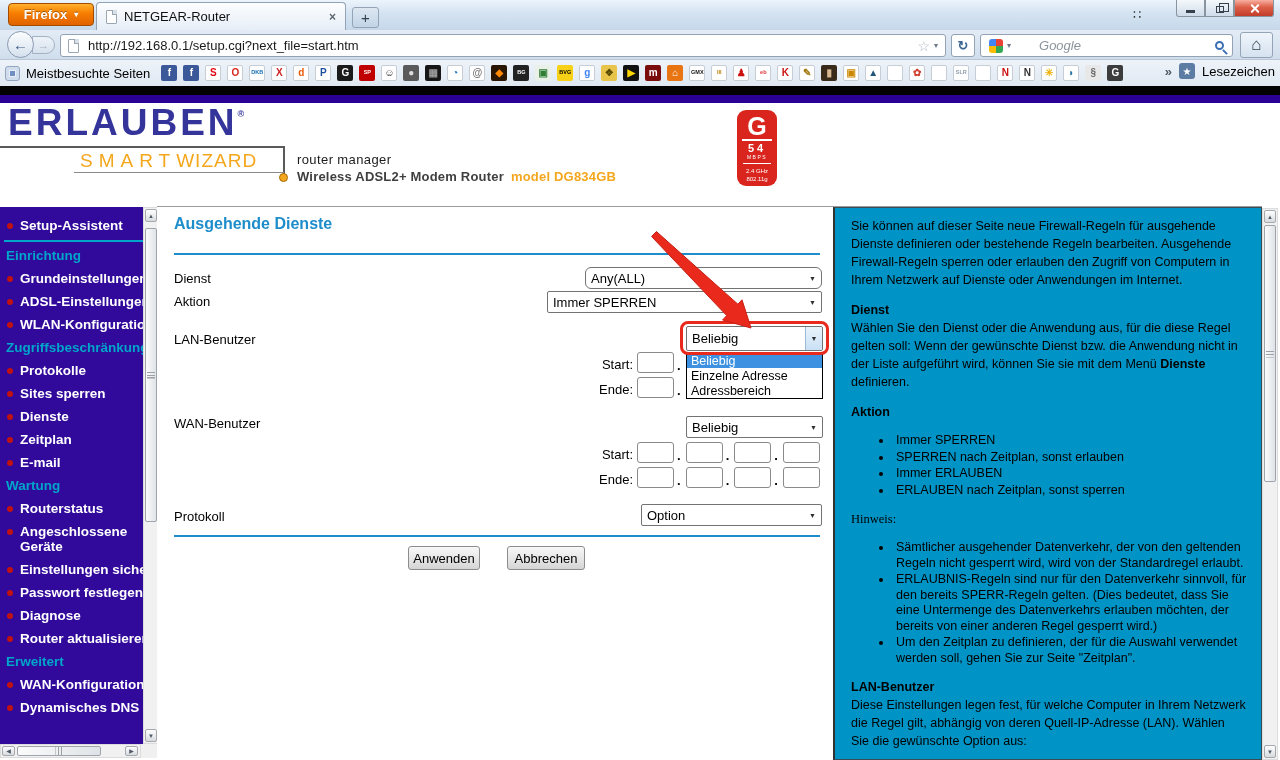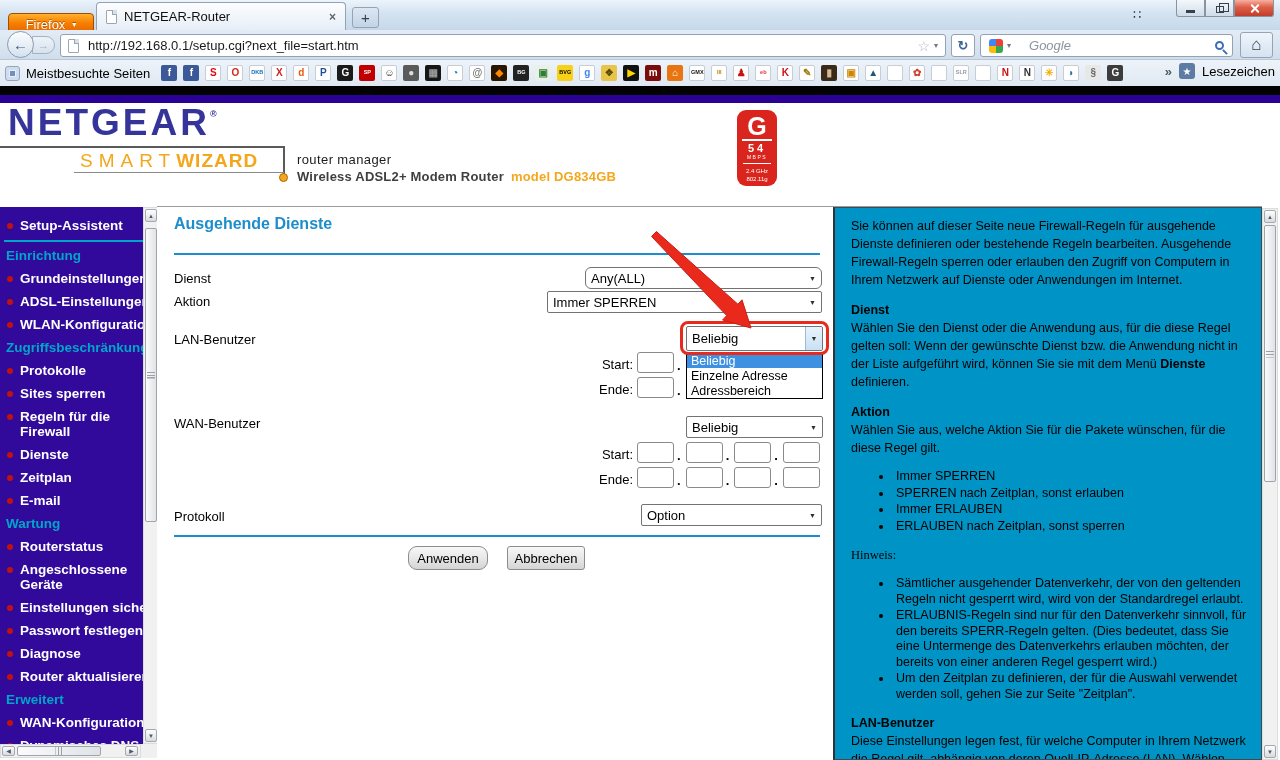--- a/index.html
+++ b/index.html
@@ -5,23 +5,23 @@
   * { box-sizing: border-box; margin: 0; padding: 0; }
   body {
     width: 1280px; height: 760px; position: relative; overflow: hidden;
     background: #fff; font-family: "Liberation Sans", sans-serif;
   }
   
   .titlebar { position:absolute; left:0; top:0; width:1280px; height:30px;
     background: linear-gradient(180deg,#ecf4fc,#d4e3f1 45%,#c5d8ea); }
   .fx-btn { position:absolute; left:8px; top:3px; width:86px; height:23px; border-radius:4px;
     background: linear-gradient(180deg,#ffb12e,#f77d00 45%,#e06200);
-    border:1px solid #a34c00; color:#fff; font-weight:normal; font-size:13px;
+    border:1px solid #a34c00; color:#fff; font-weight:bold; font-size:13px;
     display:flex; align-items:center; justify-content:center; gap:7px;
-    text-shadow:0 -1px 0 rgba(0,0,0,.35); cursor:default;margin-top:10px; }
+    text-shadow:0 -1px 0 rgba(0,0,0,.35); cursor:default; }
   .fx-caret { font-size:8px; }
   .tab { position:absolute; left:96px; top:2px; width:250px; height:28px;
     background: linear-gradient(180deg,#fcfdfe,#e7eef7);
     border:1px solid #94a3b3; border-bottom:none; border-radius:4px 4px 0 0;
     display:flex; align-items:center; padding:0 9px; gap:7px; font-size:13px; color:#101010; }
   .tab-close { margin-left:auto; color:#5b6570; font-size:12px; font-weight:bold; }
   .newtab { position:absolute; left:352px; top:7px; width:27px; height:21px;
     background: linear-gradient(180deg,#dce7f2,#c3d4e6); border:1px solid #94a3b5;
     border-radius:3px; display:flex; align-items:center; justify-content:center;
     font-size:15px; color:#32404e; }
@@ -67,21 +67,21 @@
   .reloadbtn { position:absolute; left:951px; top:34px; width:24px; height:23px;
     border:1px solid #93a2b4; border-radius:3px; background:#fff; color:#3f6795;
     display:flex; align-items:center; justify-content:center; font-size:13px; font-weight:bold; }
   .searchfield { position:absolute; left:980px; top:34px; width:253px; height:23px; background:#fff;
     border:1px solid #93a2b4; border-radius:3px; display:flex; align-items:center;
     padding:0 8px; gap:4px; }
   .glogo { width:14px; height:14px; position:relative; border-radius:3px; overflow:hidden; flex:0 0 auto; }
   .glogo i { position:absolute; width:7px; height:7px; }
   .glogo .q1 { left:0; top:0; background:#4285f4; } .glogo .q2 { left:7px; top:0; background:#ea4335; }
   .glogo .q3 { left:0; top:7px; background:#fbbc05; } .glogo .q4 { left:7px; top:7px; background:#34a853; }
-  .search-text { color:#8b939d; font-style:italic; font-size:13px; margin-left:14px; }
+  .search-text { color:#8b939d; font-style:italic; font-size:13px; margin-left:24px; }
   .magnifier { margin-left:auto; width:9px; height:9px; border:2px solid #3b6fb5;
     border-radius:50%; position:relative; }
   .magnifier::after { content:''; position:absolute; left:7px; top:6px; width:2px; height:6px;
     background:#3b6fb5; transform: rotate(-45deg); }
   .homebtn { position:absolute; left:1240px; top:32px; width:33px; height:26px;
     border:1px solid #94a3b5; border-radius:3px;
     background: linear-gradient(180deg,#f0f5fb,#d5e2ef); display:flex; align-items:center;
     justify-content:center; font-size:17px; color:#33414f; }
 
   .bookmarksbar { position:absolute; left:0; top:60px; width:1280px; height:26px;
@@ -108,21 +108,21 @@
 
   
   .netgear { position:absolute; left:8px; top:102px; font-size:37px; font-weight:bold;
     letter-spacing:3px; color:#34349b; }
   .netgear sup { font-size:9px; letter-spacing:0; vertical-align:18px; }
   .hline1 { position:absolute; left:0; top:146px; width:284px; height:2px; background:#5a5a5a; }
   .vline1 { position:absolute; left:283px; top:146px; width:2px; height:31px; background:#5a5a5a; }
   .hline2 { position:absolute; left:74px; top:172px; width:210px; height:1px; background:#8a8a8a; }
   .smartwizard { position:absolute; left:80px; top:150px; font-size:19px; color:#f4a71d; }
   .smartwizard .smart { letter-spacing:6px; font-weight:normal; }
-  .smartwizard .wizard { letter-spacing:1px; font-weight:bold; }
+  .smartwizard .wizard { letter-spacing:1px; font-weight:normal; }
   .org-bullet { position:absolute; left:279px; top:173px; width:9px; height:9px; border-radius:50%;
     background:#f4a71d; border:1px solid #a96a00; }
   .routermgr { position:absolute; left:297px; top:152px; font-size:13px; font-weight:normal;
     color:#1c1c1c; letter-spacing:0.4px; }
   .product { position:absolute; left:297px; top:169px; font-size:13px; font-weight:bold;
     color:#3f3f3f; letter-spacing:0.2px; }
   .product .model { color:#f4a71d; margin-left:7px; }
   .badge { position:absolute; left:737px; top:110px; width:40px; height:76px; background:#d9251d;
     border-radius:9px; color:#fff; text-align:center; padding-top:4px; }
   .badge .bg-g { font-size:25px; font-weight:bold; line-height:24px; }
@@ -303,21 +303,21 @@
 </div>
 <div class="bm-right">
   <span class="chev">»</span>
   <span class="lz-icon">★</span>
   <span class="lz-label">Lesezeichen</span>
 </div>
 
 <div class="blackbar"></div>
 <div class="purplebar"></div>
 
-<div class="netgear"><span>NETGEAR</span><sup>®</sup></div>
+<div class="netgear"><span>ERLAUBEN</span><sup>®</sup></div>
 <div class="hline1"></div>
 <div class="vline1"></div>
 <div class="hline2"></div>
 <div class="smartwizard">
   <span class="smart">SMART</span><span class="wizard">WIZARD</span>
 </div>
 <div class="org-bullet"></div>
 <div class="routermgr">router manager</div>
 <div class="product">
   <span>Wireless ADSL2+ Modem Router</span><span class="model">model DG834GB</span>
@@ -356,25 +356,20 @@
     <div class="side-item">
       <span class="bullet"></span>
       <span class="side-label">Protokolle</span>
     </div>
     <div class="side-item">
       <span class="bullet"></span>
       <span class="side-label">Sites sperren</span>
     </div>
     <div class="side-item">
       <span class="bullet"></span>
-      <span class="side-label">Regeln für die
-Firewall</span>
-    </div>
-    <div class="side-item">
-      <span class="bullet"></span>
       <span class="side-label">Dienste</span>
     </div>
     <div class="side-item">
       <span class="bullet"></span>
       <span class="side-label">Zeitplan</span>
     </div>
     <div class="side-item">
       <span class="bullet"></span>
       <span class="side-label">E-mail</span>
     </div>
@@ -507,34 +502,34 @@
       <span class="ipbox"></span>
     </div>
 
   <div class="flabel" style="top:302px;">Protokoll</div>
   <div class="sel" style="left:484px; top:297px; width:181px;">
     <span>Option</span>
     <span class="sel-arrow">▼</span>
   </div>
 
   <div class="bluehr" style="top:328px;"></div>
-  <div class="btn" style="left:251px; top:339px; width:80px;border-radius:9px;">Anwenden</div>
+  <div class="btn" style="left:251px; top:339px; width:72px;">Anwenden</div>
   <div class="btn" style="left:350px; top:339px; width:78px;">Abbrechen</div>
 
   <svg class="arrow-svg" viewBox="0 0 672 553">
     <polygon points="499.4,24.5 580.9,97.2 585,92.8 594,121 565.6,113 569.7,108.6 494.6,29.5" fill="#e8291c" stroke="#c81f14" stroke-width="1" stroke-linejoin="round"></polygon>
   </svg>
 </div>
 
 <div class="help">
   <p>Sie können auf dieser Seite neue Firewall-Regeln für ausgehende Dienste definieren oder bestehende Regeln bearbeiten. Ausgehende Firewall-Regeln sperren oder erlauben den Zugriff von Computern in Ihrem Netzwerk auf Dienste oder Anwendungen im Internet.</p>
   <p><b>Dienst</b><br>
     <span>Wählen Sie den Dienst oder die Anwendung aus, für die diese Regel gelten soll: Wenn der gewünschte Dienst bzw. die Anwendung nicht in der Liste aufgeführt wird, können Sie sie mit dem Menü </span><b>Dienste</b><span> definieren.</span></p>
   <p><b>Aktion</b><br>
-    <span>Wählen Sie aus, welche Aktion Sie für die Pakete wünschen, für die diese Regel gilt.</span></p>
+    </p>
   <ul>
       <li>Immer SPERREN</li>
       <li>SPERREN nach Zeitplan, sonst erlauben</li>
       <li>Immer ERLAUBEN</li>
       <li>ERLAUBEN nach Zeitplan, sonst sperren</li>
     </ul>
   <p class="hinweis">Hinweis:</p>
   <ul>
       <li>Sämtlicher ausgehender Datenverkehr, der von den geltenden Regeln nicht gesperrt wird, wird von der Standardregel erlaubt.</li>
       <li>ERLAUBNIS-Regeln sind nur für den Datenverkehr sinnvoll, für den bereits SPERR-Regeln gelten. (Dies bedeutet, dass Sie eine Untermenge des Datenverkehrs erlauben möchten, der bereits von einer anderen Regel gesperrt wird.)</li>

